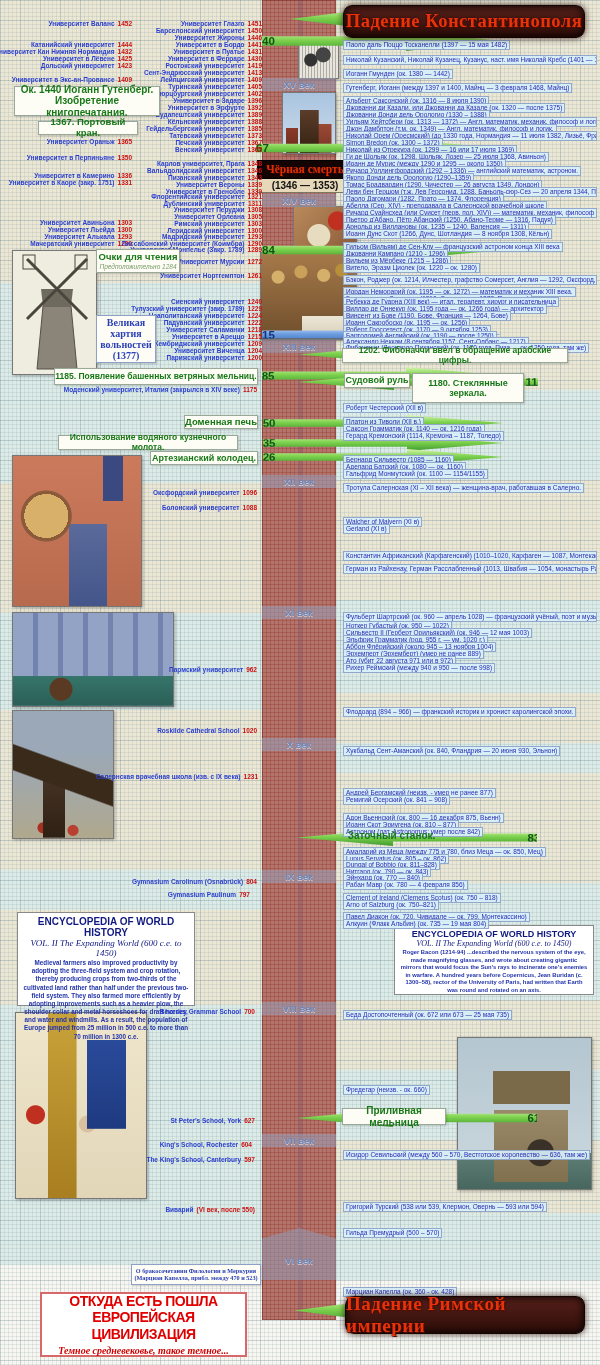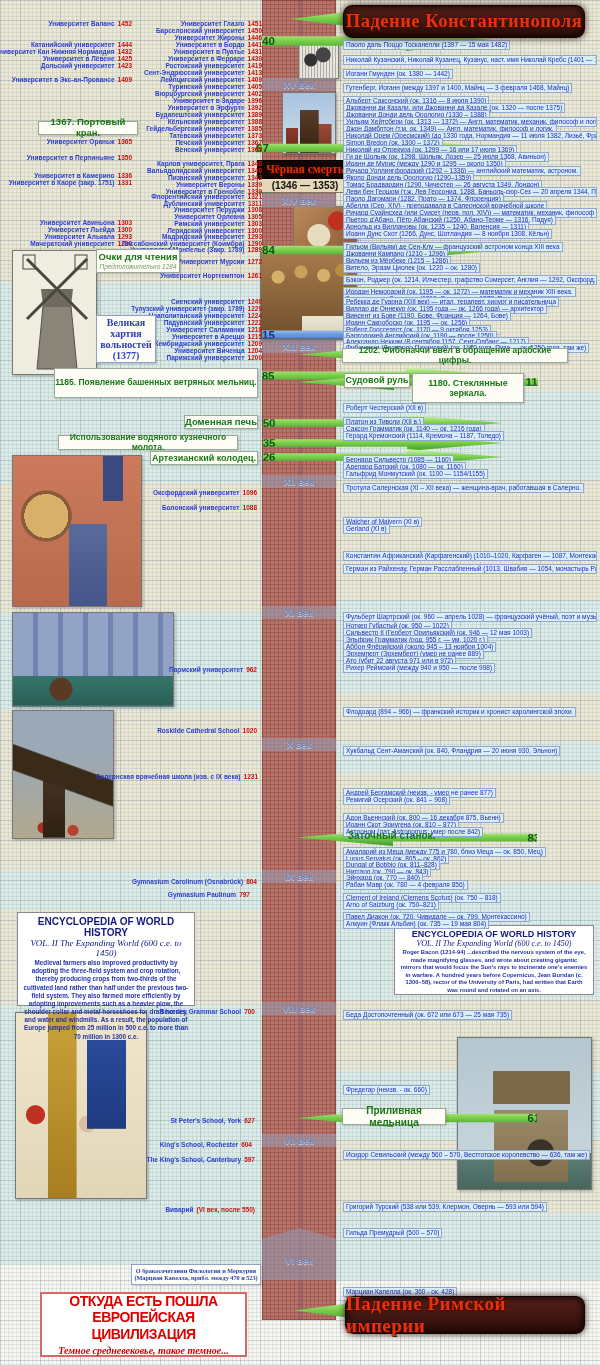--- a/index.html
+++ b/index.html
@@ -388,34 +388,38 @@
     <div class="person" style="top: 893px;">Clement of Ireland (Clemens Scotus) (ок. 750 – 818)</div>
     <div class="person" style="top: 900px;">Arno of Salzburg (ок. 750–821)</div>
     <div class="person" style="top: 912px;">Павел Диакон (ок. 720, Чивидале — ок. 799, Монтекассино)</div>
     <div class="person" style="top: 919px;">Алкуин (Флакк Альбин) (ок. 735 — 19 мая 804)</div>
     <div class="person" style="top: 1010px;">Беда Достопочтенный (ок. 672 или 673 — 25 мая 735)</div>
     <div class="person" style="top: 1085px;">Фредегар (неизв. - ок. 660)</div>
     <div class="person" style="top: 1150px;">Исидор Севильский (между 560 – 570, Вестготское королевство — 636, там же)</div>
     <div class="person" style="top: 1202px;">Григорий Турский (538 или 539, Клермон, Овернь — 593 или 594)</div>
     <div class="person" style="top: 1228px;">Гильда Премудрый (500 – 570)</div>
     <div class="person" style="top: 1287px;">Марциан Капелла (ок. 360 - ок. 428)</div>
+    <div class="note " style="left: 14px; top: 86px; width: 146px; height: 30px; font-size: 10px;">
+      <div>Ок. 1440 Иоганн Гутенберг.</div>
+      <div>Изобретение книгопечатания.</div>
+    </div>
     <div class="note " style="left: 38px; top: 121px; width: 100px; height: 14px; font-size: 9.5px;">
       <div>1367. Портовый кран.</div>
     </div>
     <div class="note " style="left: 96px; top: 249px; width: 84px; height: 24px; font-size: 9.5px;">
       <div>Очки для чтения</div>
       <div class="sub">Предположительно 1284</div>
     </div>
     <div class="note note-blue" style="left: 96px; top: 315px; width: 60px; height: 48px; font-size: 10px;">
       <div>Великая</div>
       <div>хартия</div>
       <div>вольностей</div>
       <div>(1377)</div>
     </div>
-    <div class="note " style="left: 54px; top: 368px; width: 204px; height: 30px; font-size: 8.5px;">
+    <div class="note " style="left: 54px; top: 368px; width: 204px; height: 17px; font-size: 8.5px;">
       <div>1185. Появление башенных ветряных мельниц.</div>
     </div>
     <div class="note " style="left: 184px; top: 415px; width: 74px; height: 14px; font-size: 9.5px;">
       <div>Доменная печь</div>
     </div>
     <div class="note " style="left: 58px; top: 435px; width: 180px; height: 15px; font-size: 8.5px;">
       <div>Использование водяного кузнечного молота.</div>
     </div>
     <div class="note " style="left: 150px; top: 451px; width: 108px; height: 14px; font-size: 9px;">
       <div>Артезианский колодец.</div>

